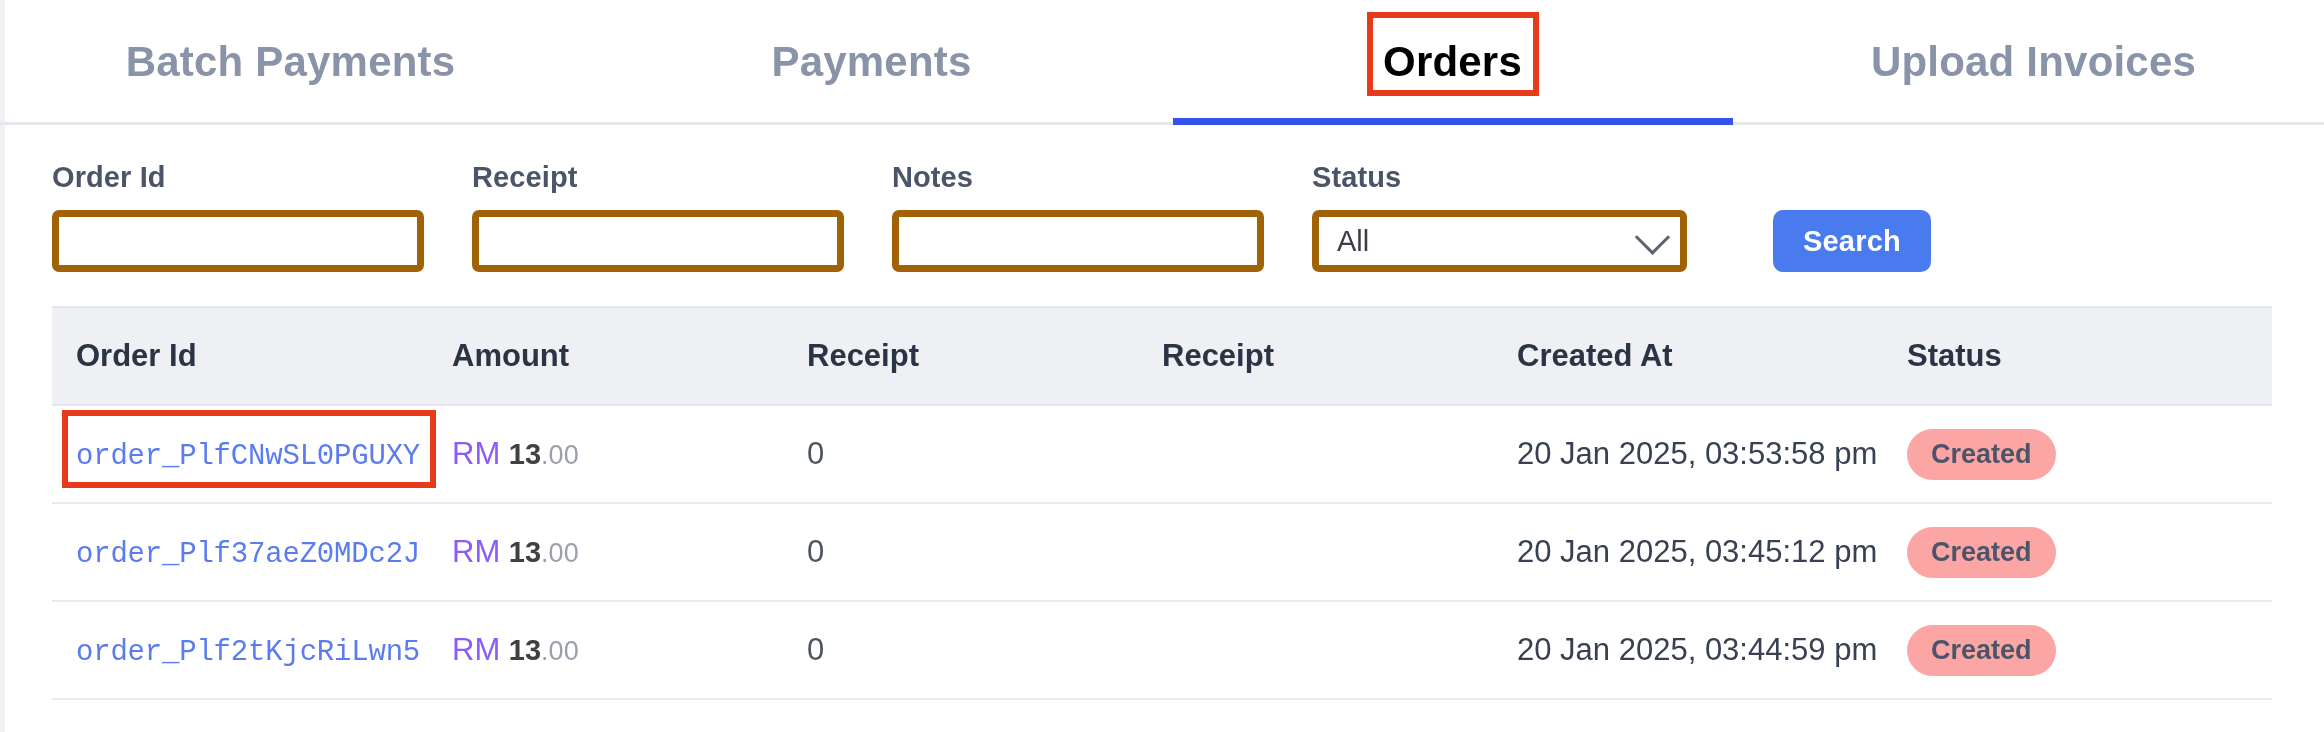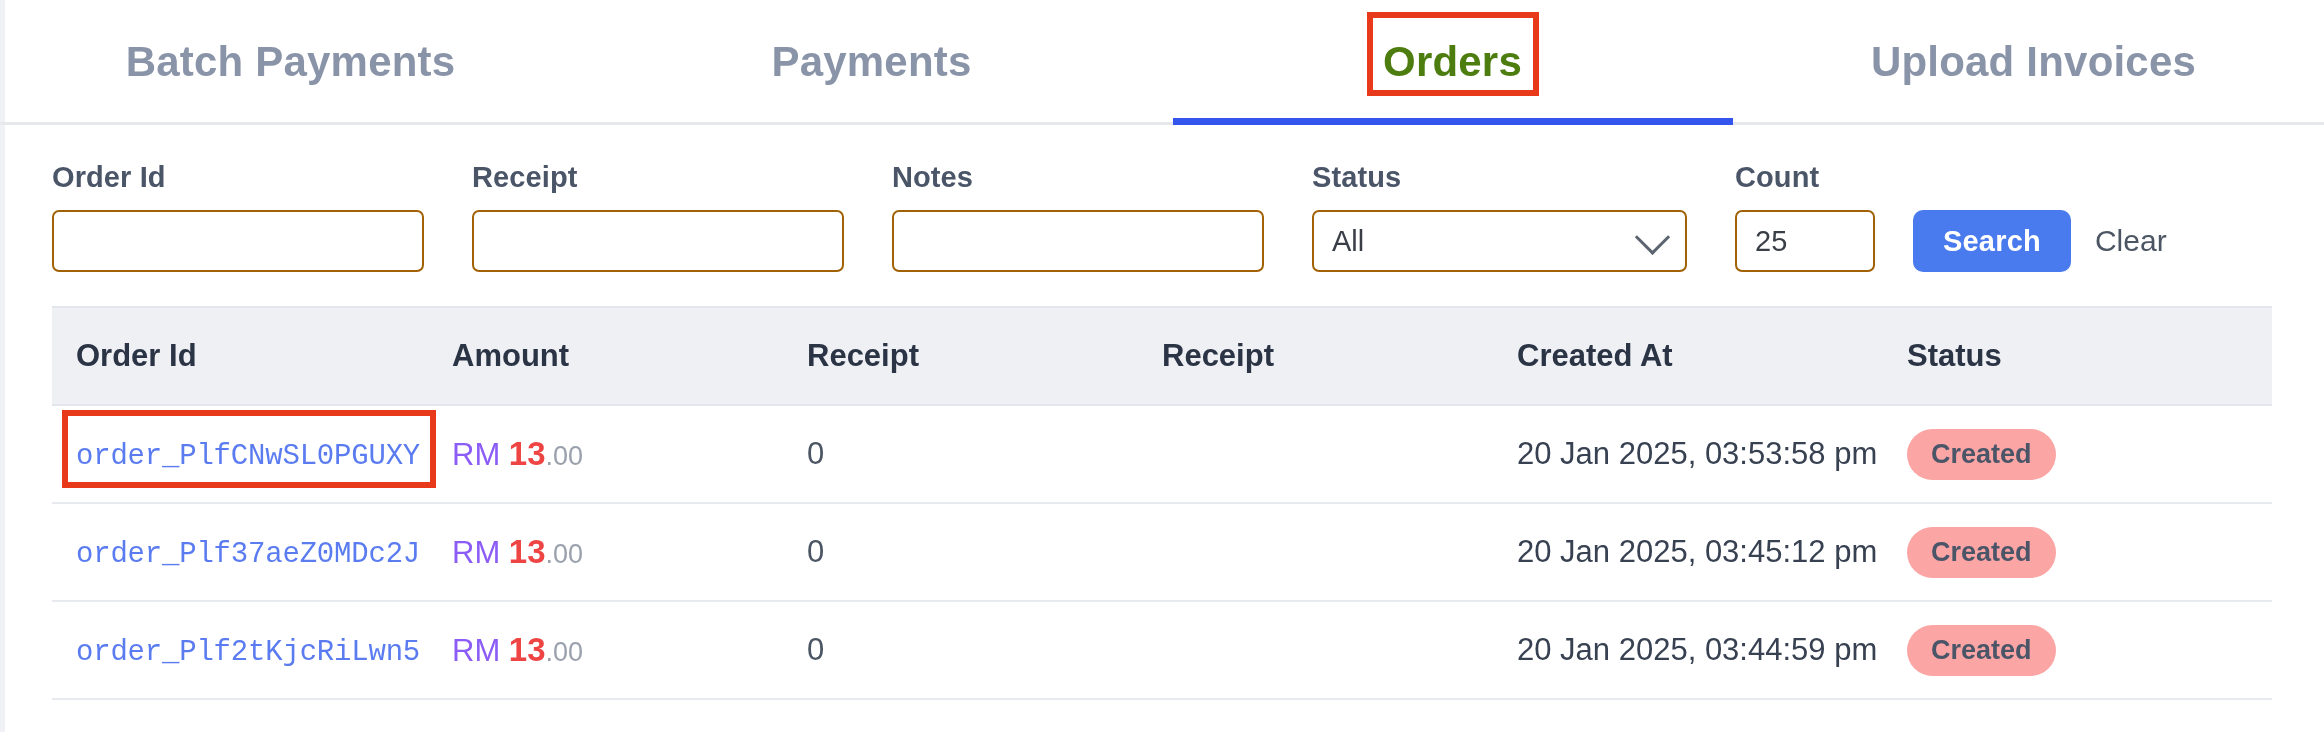--- a/index.html
+++ b/index.html
@@ -45,21 +45,21 @@
     text-align: center;
     font-size: 42px;
     font-weight: bold;
     color: #8a94a8;
     line-height: 125px;
     position: relative;
     letter-spacing: 0.2px;
     white-space: nowrap;
   }
   .tab.active {
-    color: #4d7c0f;
+    color: #000000;
   }
   .tab.active .tab-underline {
     position: absolute;
     left: 50%;
     transform: translateX(-50%);
     bottom: -3px;
     width: 560px;
     height: 9px;
     background: #3355ee;
   }
@@ -102,21 +102,21 @@
   }
   .field-label {
     font-size: 29px;
     font-weight: bold;
     color: #4a5568;
     margin-bottom: 16px;
     letter-spacing: 0.1px;
   }
   .text-input {
     height: 62px;
-    border: 2px solid #a16207;
+    border: 7px solid #a16207;
     border-radius: 7px;
     background: #ffffff;
     box-sizing: border-box;
     font-size: 29px;
     color: #3a3f47;
     font-family: "Liberation Sans", sans-serif;
     padding: 0 18px;
     outline: none;
   }
   .w-orderid  { width: 372px; }
@@ -232,21 +232,21 @@
     left: -14px;
     top: -26px;
     right: -16px;
     height: 78px;
     border: 6px solid #e8391b;
     box-sizing: border-box;
     pointer-events: none;
   }
 
   .amt-cur { color: #8b5cf6; font-size: 31px; }
-  .amt-int { color: #ef4444; font-size: 33px; font-weight: bold; }
+  .amt-int { color: #404040; font-size: 29px; font-weight: bold; }
   .amt-dec { color: #9aa1ac; font-size: 27px; }
 
   .created-at { color: #374151; font-size: 31px; white-space: nowrap; }
   .attempts { color: #4b5563; font-size: 31px; }
 
   .badge {
     display: inline-block;
     background: #fca5a5;
     color: #4a5568;
     font-size: 27px;
@@ -290,28 +290,23 @@
 
       <div class="field">
         <span class="field-label">Status</span>
         <div class="select-wrap">
           <input class="text-input w-status" type="text" readonly="" value="All" style="">
           <span class="chev"></span>
         </div>
       </div>
       <div class="gap-a"></div>
 
-      <div class="field">
-        <span class="field-label">Count</span>
-        <input class="text-input w-count" type="text" value="25" style="">
-      </div>
       <div style="width:38px"></div>
 
       <button class="btn-search">Search</button>
-      <button class="btn-clear">Clear</button>
     </div>
   </div>
 
   <div class="table-area">
     <table class="tbl">
       <colgroup>
         <col class="col-orderid">
           <col class="col-amount">
           <col class="col-attempts">
         <col class="col-receipt">

